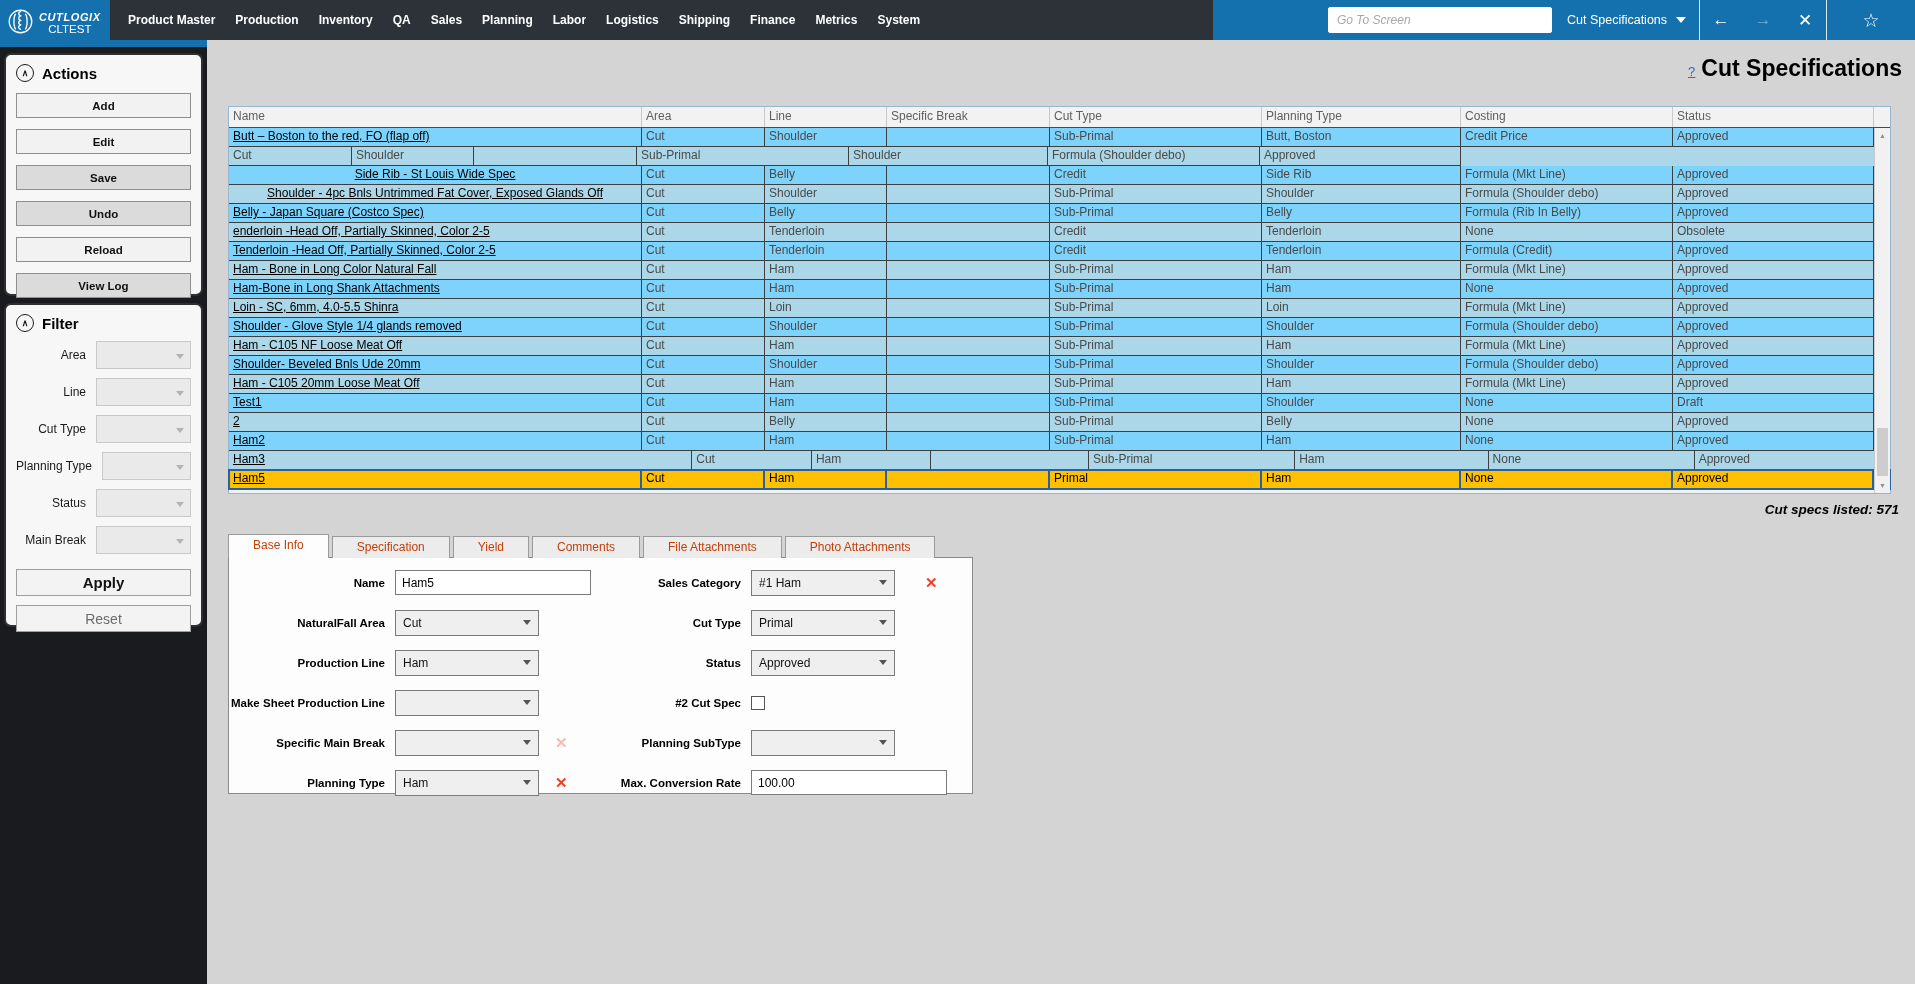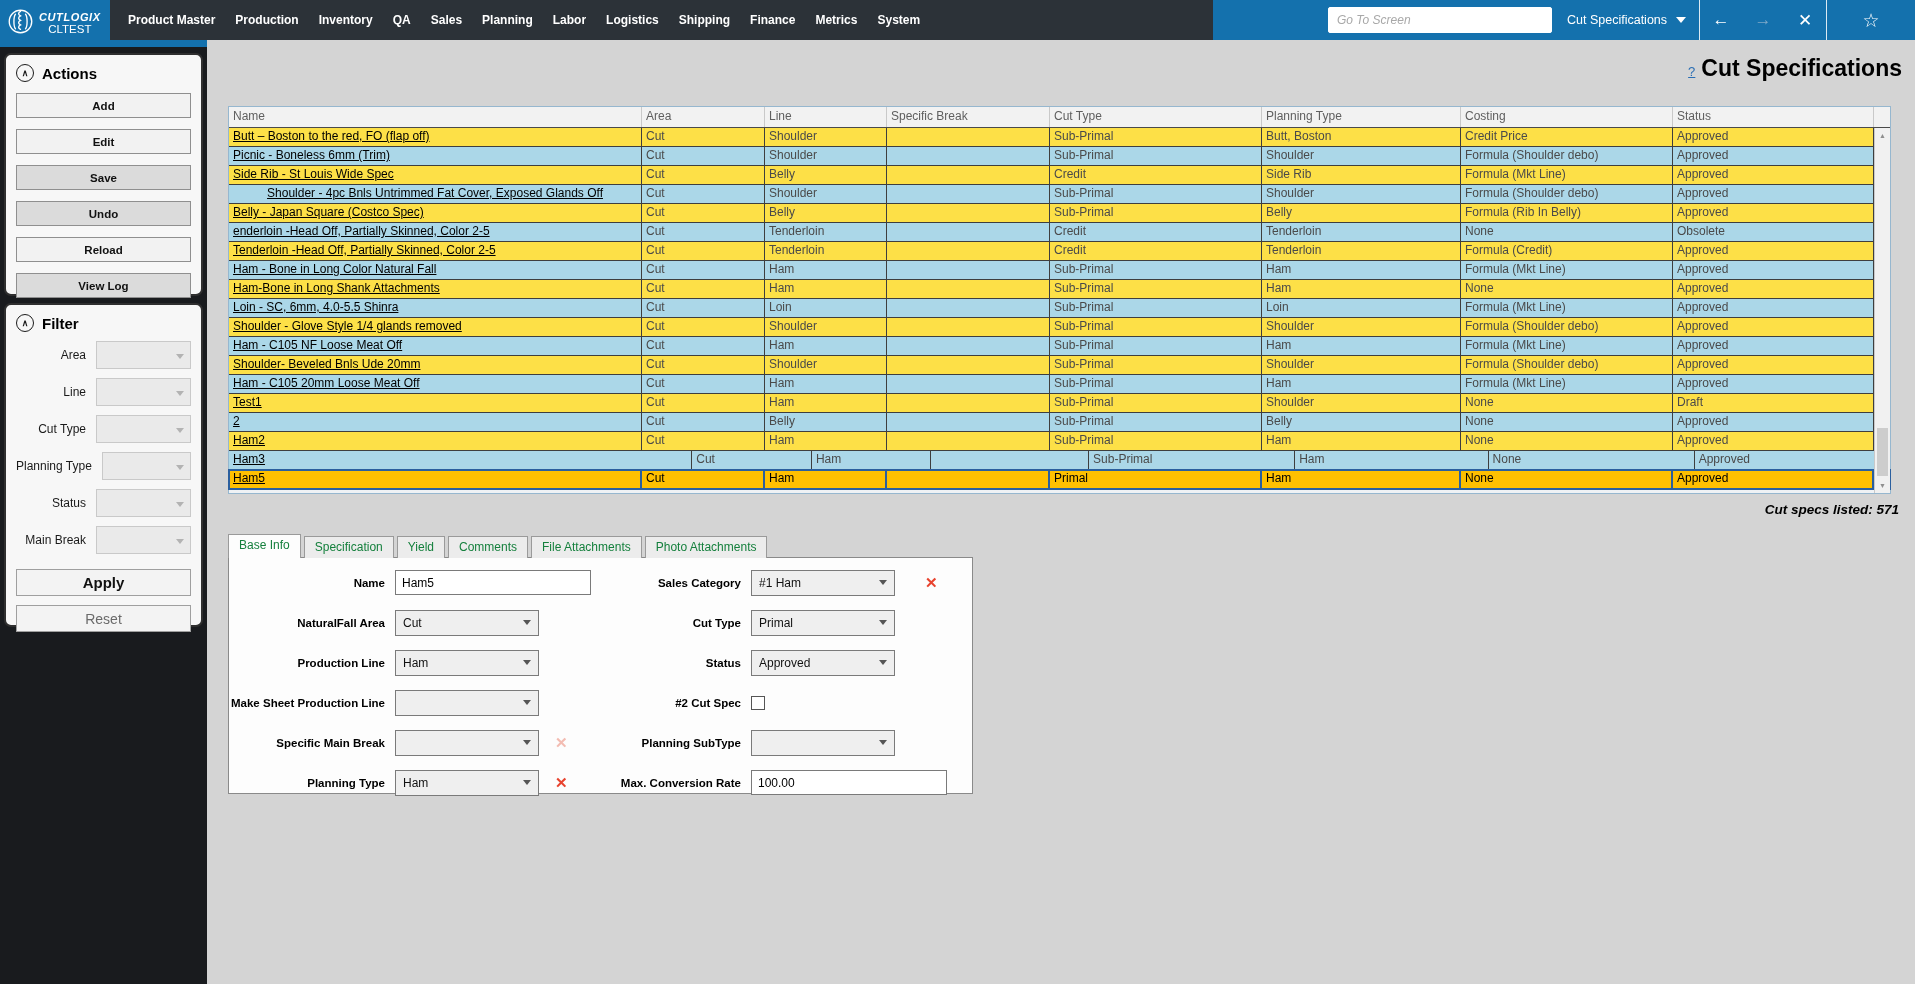--- a/index.html
+++ b/index.html
@@ -58,37 +58,37 @@
   .title-row{position:absolute;top:8px;right:13px;display:flex;align-items:baseline;gap:6px;}
   .help-link{color:#2A6EB4;font-size:13px;text-decoration:underline;cursor:default;}
   .page-title{font-size:23px;font-weight:bold;color:#000;margin:0;white-space:nowrap;}
 
   
   .grid{position:absolute;left:21px;top:59px;width:1663px;height:388px;background:#EFF2F5;
         border:1px solid #96B7CF;}
   .grid-header{display:flex;height:21px;background:#F2F2F2;border-bottom:1px solid #4A4A4A;}
   .gh-cell{font-size:12px;color:#5F5F5F;padding:2px 4px;border-right:1px solid #C9C9C9;
            white-space:nowrap;overflow:hidden;cursor:default;}
-  .grid-row{display:flex;height:19px;background:#fde047;cursor:default;}
+  .grid-row{display:flex;height:19px;background:#7dd3fc;cursor:default;}
   .grid-row.alt{background:#ABD7E8;}
   .g-cell{font-size:12px;line-height:17px;padding:0 4px;border-right:1px solid #3E3E3E;
           border-bottom:1px solid #3E3E3E;color:#4A4A4A;white-space:nowrap;overflow:hidden;}
   .g-cell.name{color:#000;text-decoration:underline;}
   .grid-row.selected{background:#FFC000;outline:2px solid #2B5F9E;outline-offset:-1px;}
   .grid-row.selected .g-cell{color:#000;border-right:2px solid #2B5F9E;border-bottom:1px solid #2B5F9E;}
   .vscroll{position:absolute;right:0;top:21px;bottom:0;width:16px;background:#F1F1F1;border-left:1px solid #C9C9C9;}
   .vs-up,.vs-down{position:absolute;left:0;width:15px;height:15px;text-align:center;font-size:7px;color:#8f8f8f;line-height:15px;}
   .vs-up{top:0;} .vs-down{bottom:0;}
   .vs-thumb{position:absolute;left:2px;right:2px;bottom:17px;height:48px;background:#CDCDCD;}
   .grid-count{position:absolute;top:455px;right:16px;font-size:13.5px;font-weight:bold;font-style:italic;color:#000;}
 
   
   .tabs{position:absolute;left:21px;top:488px;display:flex;align-items:flex-end;height:23px;z-index:2;}
-  .tab{height:22px;padding:3px 10px 0;background:#ECECEC;border:1px solid #9A9A9A;border-bottom:none;
-       margin-right:3px;font-size:12px;color:#15803d;white-space:nowrap;cursor:default;}
+  .tab{height:22px;padding:3px 24px 0;background:#ECECEC;border:1px solid #9A9A9A;border-bottom:none;
+       margin-right:3px;font-size:12px;color:#c2410c;white-space:nowrap;cursor:default;}
   .tab.active{background:#FDFDFD;height:24px;font-size:12px;position:relative;z-index:3;}
   .detail-panel{position:absolute;left:21px;top:510px;width:745px;height:237px;background:#FDFDFD;
                 border:1px solid #8A8A8A;}
   .form-col{position:absolute;top:0;}
   .form-col.left{left:0;width:600px;}
   .form-col.right{left:330px;width:415px;}
   .d-row{display:flex;align-items:center;height:33px;margin-top:7px;}
   .form-col.left .d-row:first-child,.form-col.right .d-row:first-child{margin-top:8px;}
   .d-label{text-align:right;padding-right:10px;font-size:11.5px;font-weight:bold;color:#000;white-space:nowrap;}
   .form-col.left .d-label{width:166px;}
@@ -240,31 +240,30 @@
             <div class="g-cell name" style="width: 413px;">Butt – Boston to the red, FO (flap off)</div>
             <div class="g-cell" style="width: 123px;">Cut</div>
             <div class="g-cell" style="width: 122px;">Shoulder</div>
             <div class="g-cell" style="width: 163px;"></div>
             <div class="g-cell" style="width: 212px;">Sub-Primal</div>
             <div class="g-cell" style="width: 199px;">Butt, Boston</div>
             <div class="g-cell" style="width: 212px;">Credit Price</div>
             <div class="g-cell" style="width: 201px;">Approved</div>
           </div>
           <div class="grid-row alt">
-            <div class="g-cell name" style="width: 413px;">Picnic - Boneless 6mm (Trim)</div>
             <div class="g-cell" style="width: 123px;">Cut</div>
             <div class="g-cell" style="width: 122px;">Shoulder</div>
             <div class="g-cell" style="width: 163px;"></div>
             <div class="g-cell" style="width: 212px;">Sub-Primal</div>
             <div class="g-cell" style="width: 199px;">Shoulder</div>
             <div class="g-cell" style="width: 212px;">Formula (Shoulder debo)</div>
             <div class="g-cell" style="width: 201px;">Approved</div>
           </div>
           <div class="grid-row">
-            <div class="g-cell name" style="width: 413px;">Side Rib - St Louis Wide Spec</div>
+            <div class="g-cell name" style="width: 413px; text-align: center;">Side Rib - St Louis Wide Spec</div>
             <div class="g-cell" style="width: 123px;">Cut</div>
             <div class="g-cell" style="width: 122px;">Belly</div>
             <div class="g-cell" style="width: 163px;"></div>
             <div class="g-cell" style="width: 212px;">Credit</div>
             <div class="g-cell" style="width: 199px;">Side Rib</div>
             <div class="g-cell" style="width: 212px;">Formula (Mkt Line)</div>
             <div class="g-cell" style="width: 201px;">Approved</div>
           </div>
           <div class="grid-row alt">
             <div class="g-cell name" style="width: 413px; text-align: center;">Shoulder - 4pc Bnls Untrimmed Fat Cover, Exposed Glands Off</div>

